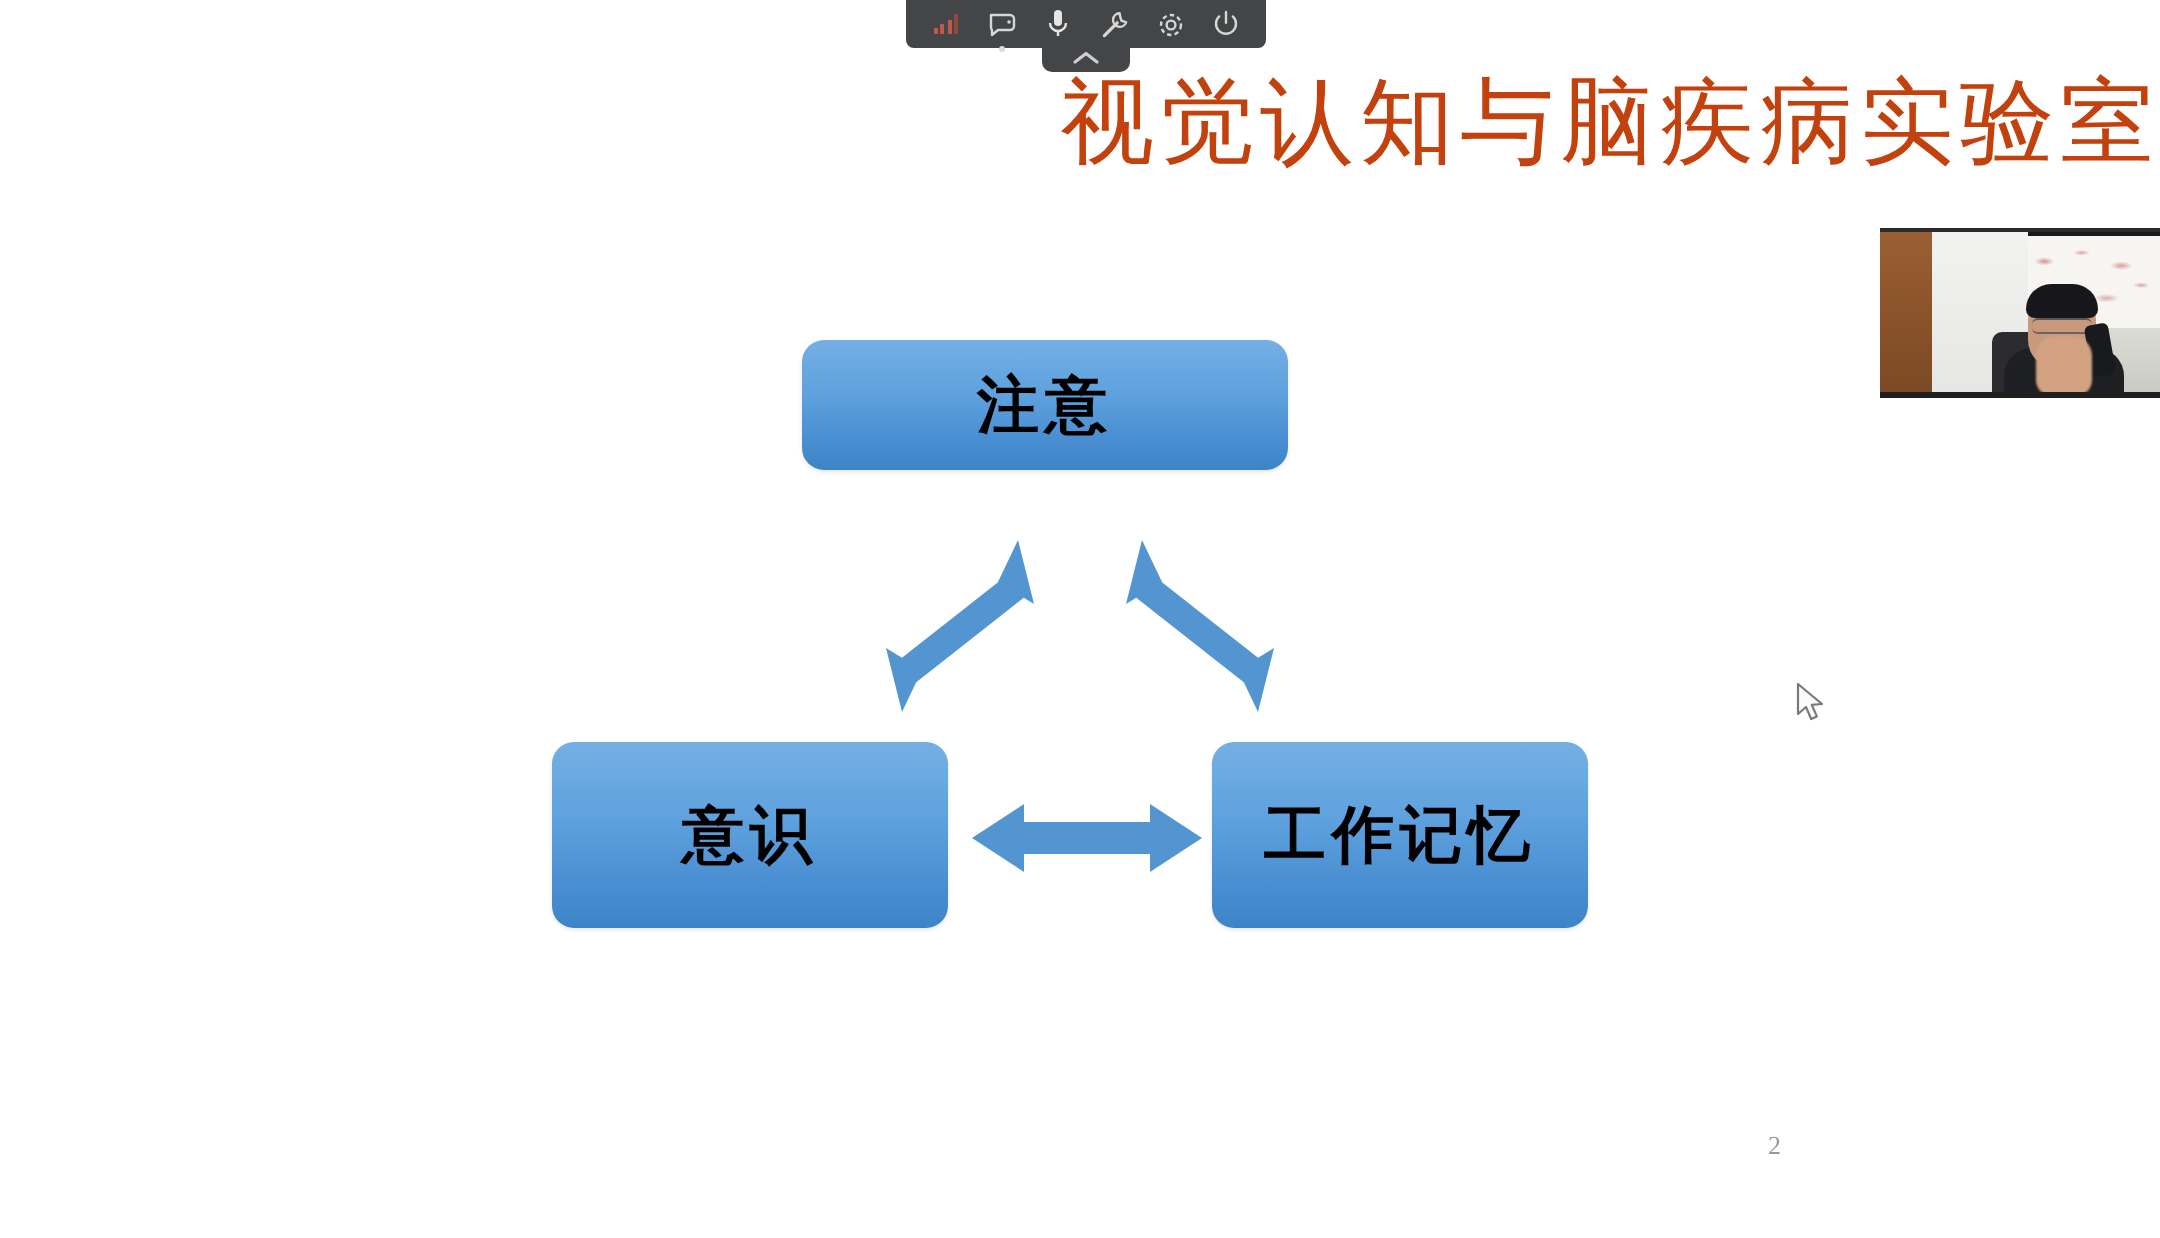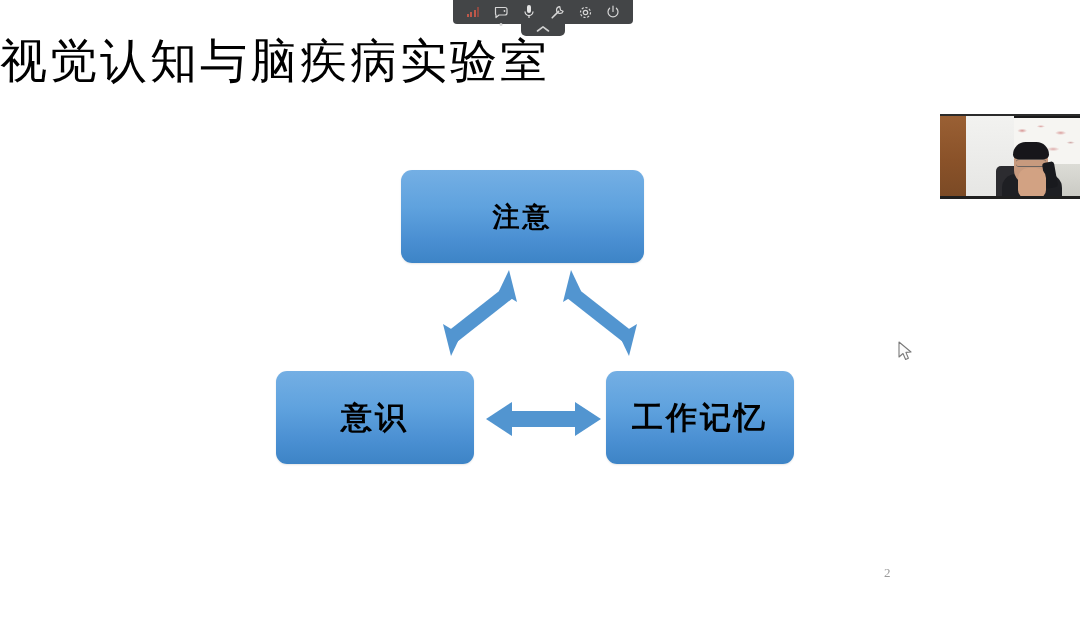--- a/index.html
+++ b/index.html
@@ -80,25 +80,25 @@
     z-index: 41;
     cursor: pointer;
   }
 
   
   #slide-title {
     position: absolute;
     left: 0;
     right: 0;
     top: 30px;
-    text-align: left;
+    text-align: right;
     font-family: "DejaVu Serif", "Liberation Serif", serif;
     font-size: 47px;
     letter-spacing: 3px;
-    color: #000000;
+    color: #c2410c;
     white-space: nowrap;
   }
 
   
   #diagram {
     position: absolute;
     left: 0;
     top: 0;
     width: 1080px;
     height: 619px;
@@ -112,22 +112,22 @@
     display: flex;
     align-items: center;
     justify-content: center;
     color: #000000;
     font-weight: bold;
     letter-spacing: 3px;
     pointer-events: auto;
     cursor: default;
   }
   #node-attention {
-    left: 401px; top: 170px; width: 243px; height: 93px;
-    font-size: 27px;
+    left: 401px; top: 170px; width: 243px; height: 65px;
+    font-size: 31px;
   }
   #node-consciousness {
     left: 276px; top: 371px; width: 198px; height: 93px;
     font-size: 31px;
   }
   #node-working-memory {
     left: 606px; top: 371px; width: 188px; height: 93px;
     font-size: 31px;
   }
 

